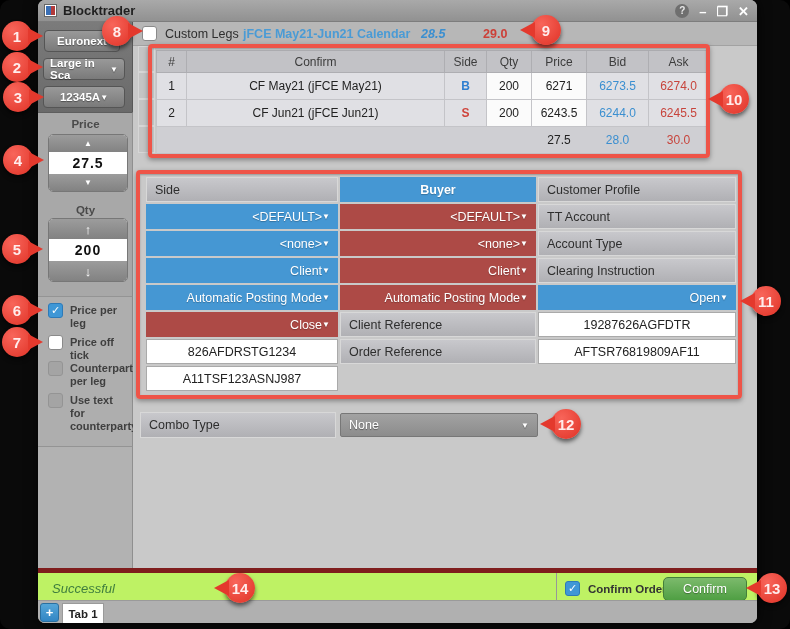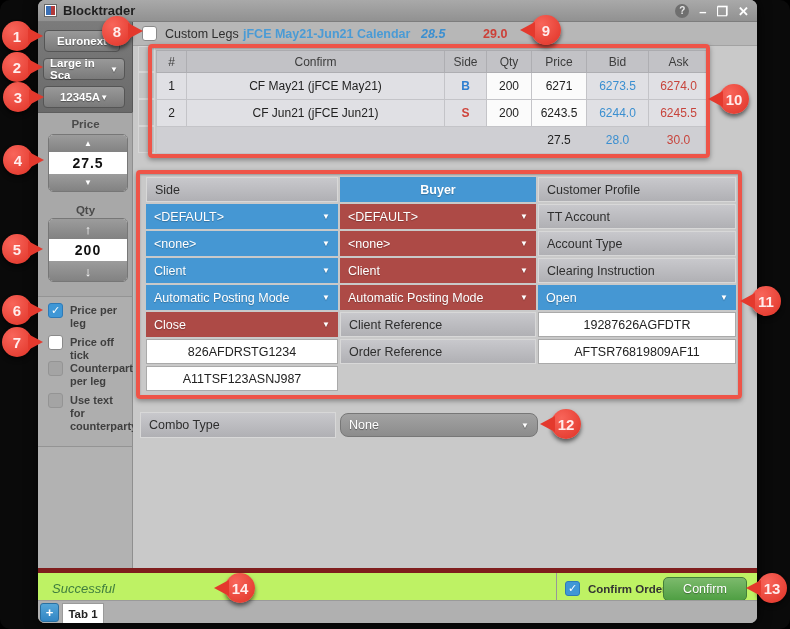--- a/index.html
+++ b/index.html
@@ -64,26 +64,26 @@
   td.bid { color:#3b8fd0; }
   td.ask { color:#c7443c;margin-top:38px; }
   tr.totals td { background:#cfcfd3; border-left:none; border-right:none; }
 
   .form { position:absolute; left:13px; top:131px; width:592px; display:grid; grid-template-columns:192px 196px 198px; gap:2px; font-size:12.5px; z-index:1; }
   .fcell { height:25px; display:flex; align-items:center; }
   .flabel { background:linear-gradient(#c8c8cc,#b0b0b4); border:1px solid #d8d8d8; color:#2e2e2e; padding-left:8px; }
   .fblue { background:#4597d3; color:#fff; }
   .fred  { background:#ad4a46; color:#fff; }
   .fhead { justify-content:center; font-weight:bold; text-shadow:0 1px 1px rgba(0,0,0,.25); }
-  .fdd { justify-content:space-between; padding:0 8px; text-shadow:0 1px 1px rgba(0,0,0,.25); }
+  .fdd { justify-content:flex-end; padding:0 8px; text-shadow:0 1px 1px rgba(0,0,0,.25); }
   .fdd .dd-arrow { font-size:8px; }
   .finput { background:#fff; border:1px solid #aaa; justify-content:center; color:#222; }
 
   .combo-label { position:absolute; left:7px; top:366px; width:196px; height:26px; background:linear-gradient(#c8c8cc,#b0b0b4); border:1px solid #d8d8d8; display:flex; align-items:center; padding-left:8px; font-size:12.5px; color:#2e2e2e; }
-  .combo-dd { position:absolute; left:207px; top:367px; width:198px; height:24px; background:linear-gradient(#a2a2a2,#8c8c8c); border:1px solid #777; border-radius:8px; display:flex; align-items:center; justify-content:space-between; padding:0 8px; color:#fff; font-size:12.5px; text-shadow:0 1px 1px rgba(0,0,0,.4); }
+  .combo-dd { position:absolute; left:207px; top:367px; width:198px; height:24px; background:linear-gradient(#a2a2a2,#8c8c8c); border:1px solid #777; border-radius:2px; display:flex; align-items:center; justify-content:space-between; padding:0 8px; color:#fff; font-size:12.5px; text-shadow:0 1px 1px rgba(0,0,0,.4); }
   .combo-dd .dd-arrow { font-size:8px; }
 
   
   .statusbar { position:absolute; left:0; top:568px; width:719px; height:32px; background:#bef264; border-top:5px solid #7f1d1d; }
   .status-msg { position:absolute; left:14px; top:8px; font-size:13px; font-style:italic; color:#3e7d3e; }
   .status-sep { position:absolute; left:518px; top:0; width:1px; height:32px; background:#989898; }
   .confirm-cb { position:absolute; left:527px; top:8px; }
   .confirm-lbl { position:absolute; left:550px; top:10px; font-size:11.5px; font-weight:bold; color:#333; }
   .confirm-btn { position:absolute; left:625px; top:4px; width:84px; height:24px; border-radius:5px; background:linear-gradient(#7cba6c,#4f9f43); border:1px solid #447f39; color:#fff; font-size:12.5px; display:flex; align-items:center; justify-content:center; text-shadow:0 1px 1px rgba(0,0,0,.35); cursor:default; }
 

